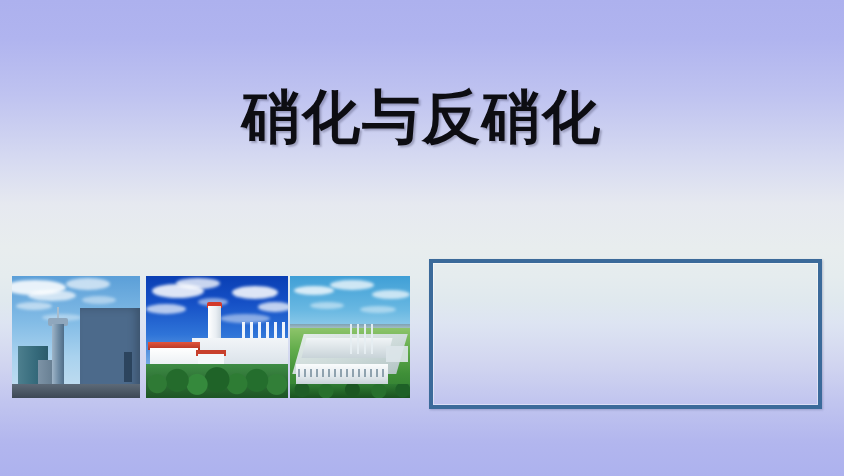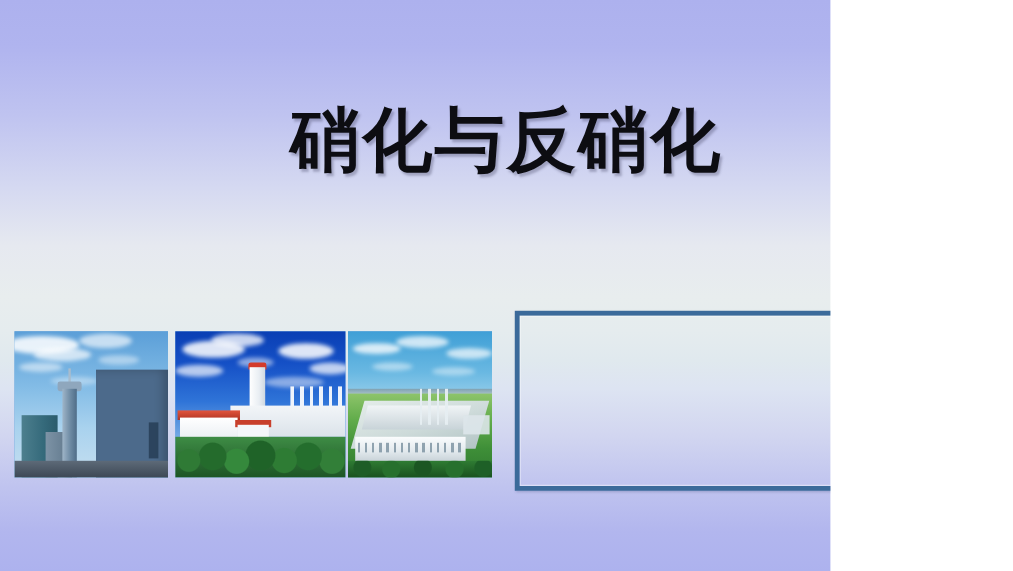--- a/index.html
+++ b/index.html
@@ -6,21 +6,21 @@
     margin: 0;
     padding: 0;
     background: #ffffff;
   }
   body {
     font-family: "Liberation Sans", sans-serif;
   }
 
   .slide {
     position: relative;
-    width: 692px;
+    width: 844px;
     height: 476px;
     overflow: hidden;
     background: linear-gradient(
       to bottom,
       #adb1ee 0%,
       #b0b4ef 8%,
       #bfc3f0 20%,
       #d5d9f1 33%,
       #e6e9f0 43%,
       #e8edee 52%,

